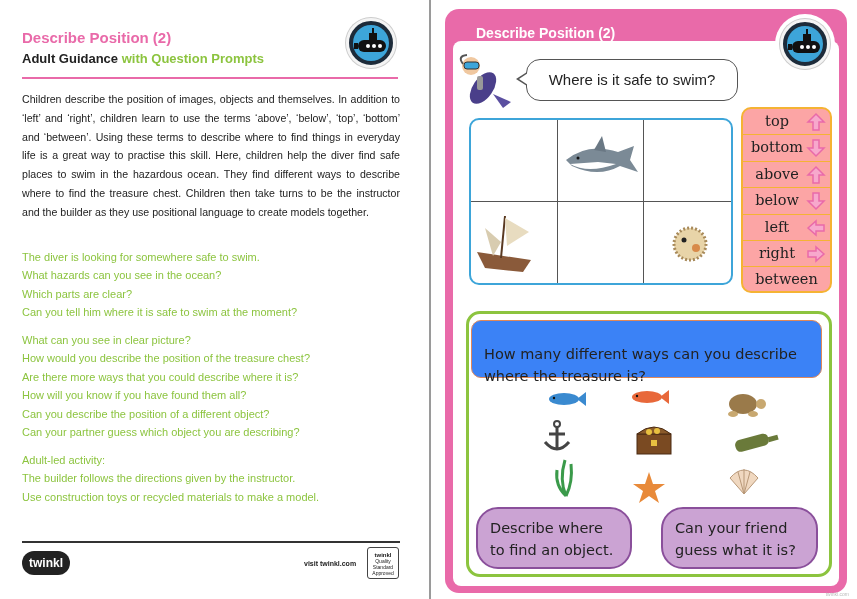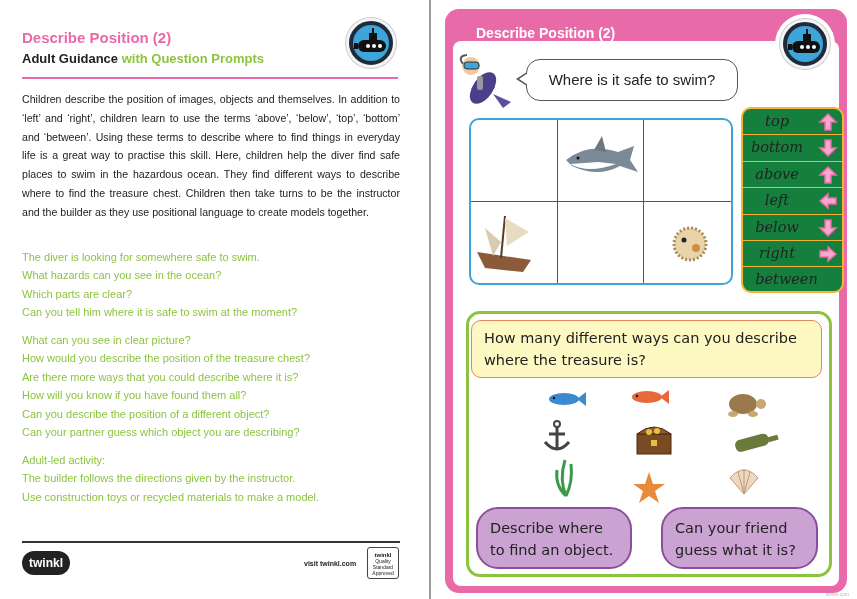--- a/index.html
+++ b/index.html
@@ -41,29 +41,29 @@
   .speech { position: absolute; left: 95px; top: 59px; width: 212px; height: 42px; border: 1.5px solid #555; border-radius: 14px; background: #fff; font-size: 15px; color: #222; text-align: center; line-height: 40px; }
   .speech:before { content: ""; position: absolute; left: -11px; top: 12px; border-right: 11px solid #555; border-top: 7px solid transparent; border-bottom: 7px solid transparent; }
   .speech:after { content: ""; position: absolute; left: -8px; top: 13px; border-right: 9px solid #fff; border-top: 6px solid transparent; border-bottom: 6px solid transparent; }
 
   .grid { position: absolute; left: 38px; top: 118px; width: 264px; height: 167px; border: 2px solid #3da5d9; border-radius: 10px; display: grid; grid-template-columns: 1fr 1fr 1fr; grid-template-rows: 1fr 1fr; overflow: hidden; }
   .cell { border-right: 1.5px solid #555; border-bottom: 1.5px solid #555; position: relative; }
   .cell:nth-child(3n) { border-right: none; }
   .cell:nth-child(n+4) { border-bottom: none; }
   .cell svg { position: absolute; left: 0; top: 0; }
 
-  .word-bank { position: absolute; left: 310px; top: 107px; width: 103px; height: 186px; border: 2px solid #f5b333; border-radius: 10px; background: #15803d; font-style: italic; }
+  .word-bank { position: absolute; left: 310px; top: 107px; width: 91px; height: 186px; border: 2px solid #f5b333; border-radius: 10px; background: #fca5a5; }
   .word-row { height: 26.4px; border-bottom: 1.5px solid #f5b333; position: relative; }
   .word-row:last-child { border-bottom: none; }
   .word-label { position: absolute; left: 0; width: 68px; top: 4px; font-size: 14.5px; color: #222; text-align: center; font-family: "DejaVu Serif", serif; }
   .word-row.full .word-label { width: 87px; }
   .word-arrow { position: absolute; right: 4px; top: 3px; width: 20px; height: 20px; }
 
   .task-box { position: absolute; left: 35px; top: 311px; width: 366px; height: 266px; border: 3px solid #8cc43f; border-radius: 14px; }
-  .question { position: absolute; left: 40px; top: 320px; width: 351px; height: 58px; background: #fef9c3; border: 1.5px solid #e0885a; border-radius: 10px; font-size: 14.5px; line-height: 22px; color: #222; padding: 6px 12px; font-family: "DejaVu Sans", sans-serif; }
+  .question { position: absolute; left: 40px; top: 320px; width: 351px; height: 58px; background: #3b82f6; border: 1.5px solid #e0885a; border-radius: 10px; font-size: 14.5px; line-height: 22px; color: #222; padding: 22px 12px; font-family: "DejaVu Sans", sans-serif; }
   .obj { position: absolute; }
   .prompt-card { position: absolute; top: 507px; height: 62px; background: #cba3d3; border: 2px solid #8a4f9b; border-radius: 22px; font-size: 14.5px; line-height: 22px; color: #222; padding: 8px 12px; font-family: "DejaVu Sans", sans-serif; }
   .pc1 { left: 45px; width: 156px; }
   .pc2 { left: 230px; width: 157px; }
   .copyright { position: absolute; right: 8px; bottom: 2px; font-size: 5px; color: #bbb; }
 </style>
 </head>
 <body>
 
 <div class="left-page">
@@ -187,29 +187,29 @@
           <path d="M10 18 L18 10 L13 10 L13 2 L7 2 L7 10 L2 10 Z" fill="#f7a8cc" stroke="#e96aa9" stroke-width="1.5"></path>
         </svg>
     </div>
     <div class="word-row">
       <span class="word-label">above</span>
       <svg class="word-arrow" viewBox="0 0 20 20">
           <path d="M10 2 L18 10 L13 10 L13 18 L7 18 L7 10 L2 10 Z" fill="#f7a8cc" stroke="#e96aa9" stroke-width="1.5"></path>
         </svg>
     </div>
     <div class="word-row">
+      <span class="word-label">below</span>
+      <svg class="word-arrow" viewBox="0 0 20 20">
+          <path d="M10 18 L18 10 L13 10 L13 2 L7 2 L7 10 L2 10 Z" fill="#f7a8cc" stroke="#e96aa9" stroke-width="1.5"></path>
+        </svg>
+    </div>
+    <div class="word-row">
       <span class="word-label">left</span>
       <svg class="word-arrow" viewBox="0 0 20 20">
           <path d="M2 10 L10 3 L10 7 L18 7 L18 13 L10 13 L10 17 Z" fill="#f7a8cc" stroke="#e96aa9" stroke-width="1.5"></path>
-        </svg>
-    </div>
-    <div class="word-row">
-      <span class="word-label">below</span>
-      <svg class="word-arrow" viewBox="0 0 20 20">
-          <path d="M10 18 L18 10 L13 10 L13 2 L7 2 L7 10 L2 10 Z" fill="#f7a8cc" stroke="#e96aa9" stroke-width="1.5"></path>
         </svg>
     </div>
     <div class="word-row">
       <span class="word-label">right</span>
       <svg class="word-arrow" viewBox="0 0 20 20">
           <path d="M18 10 L10 3 L10 7 L2 7 L2 13 L10 13 L10 17 Z" fill="#f7a8cc" stroke="#e96aa9" stroke-width="1.5"></path>
         </svg>
     </div>
     <div class="word-row full">
       <span class="word-label">between</span>

